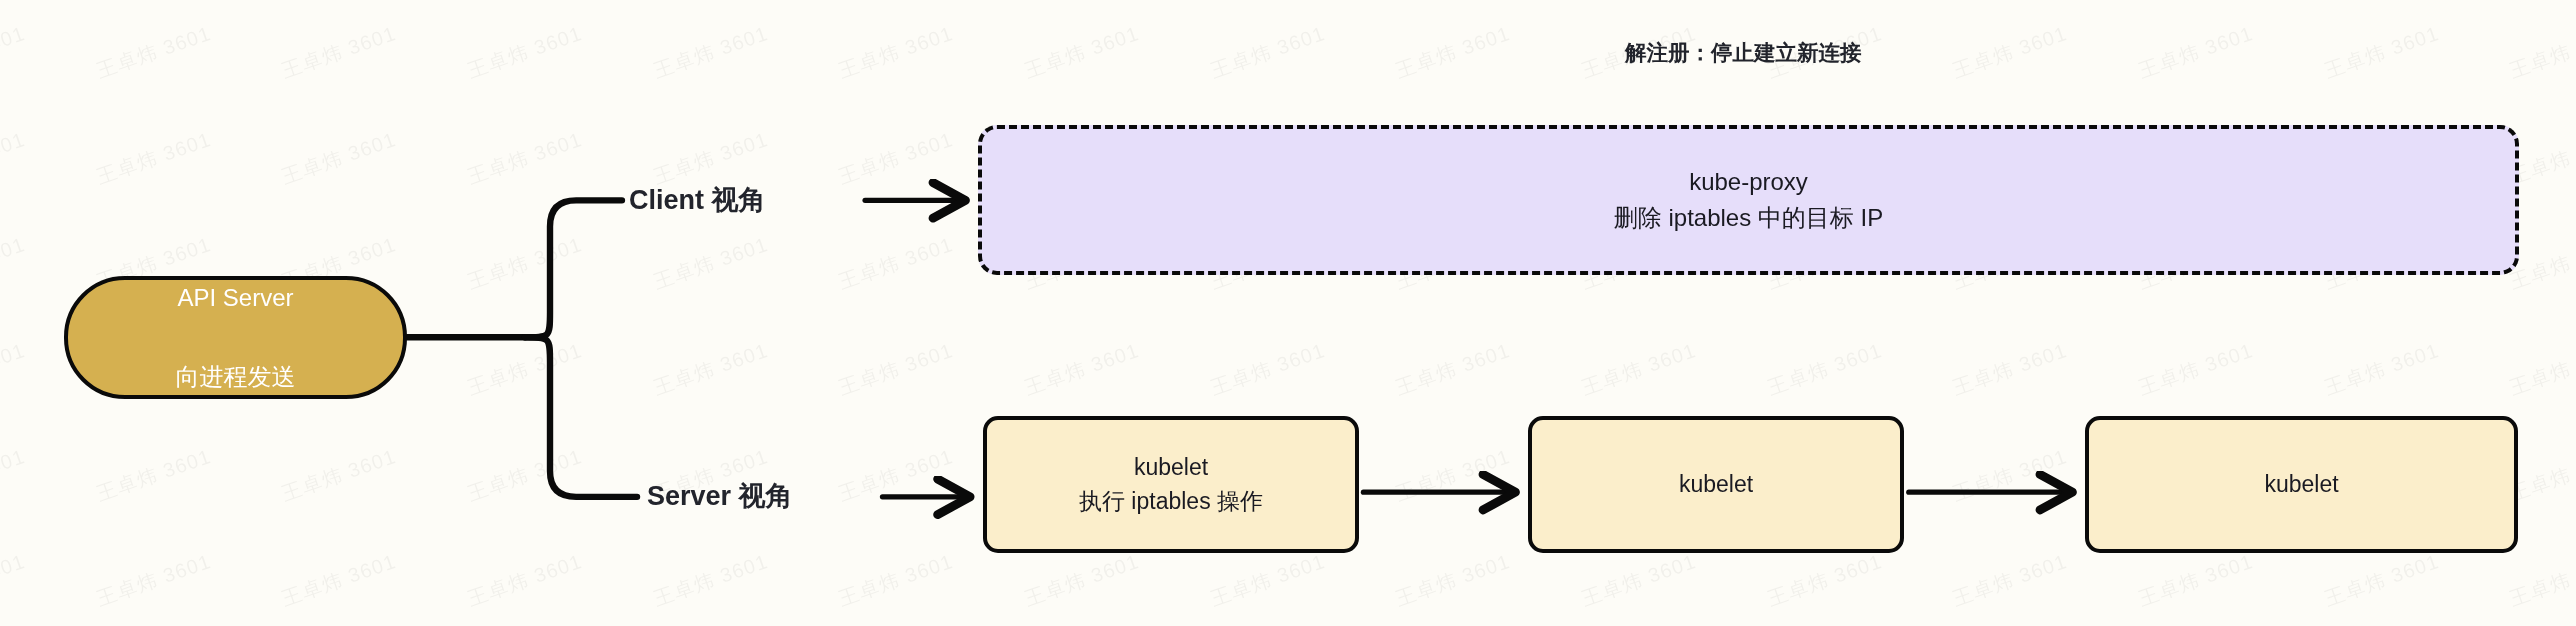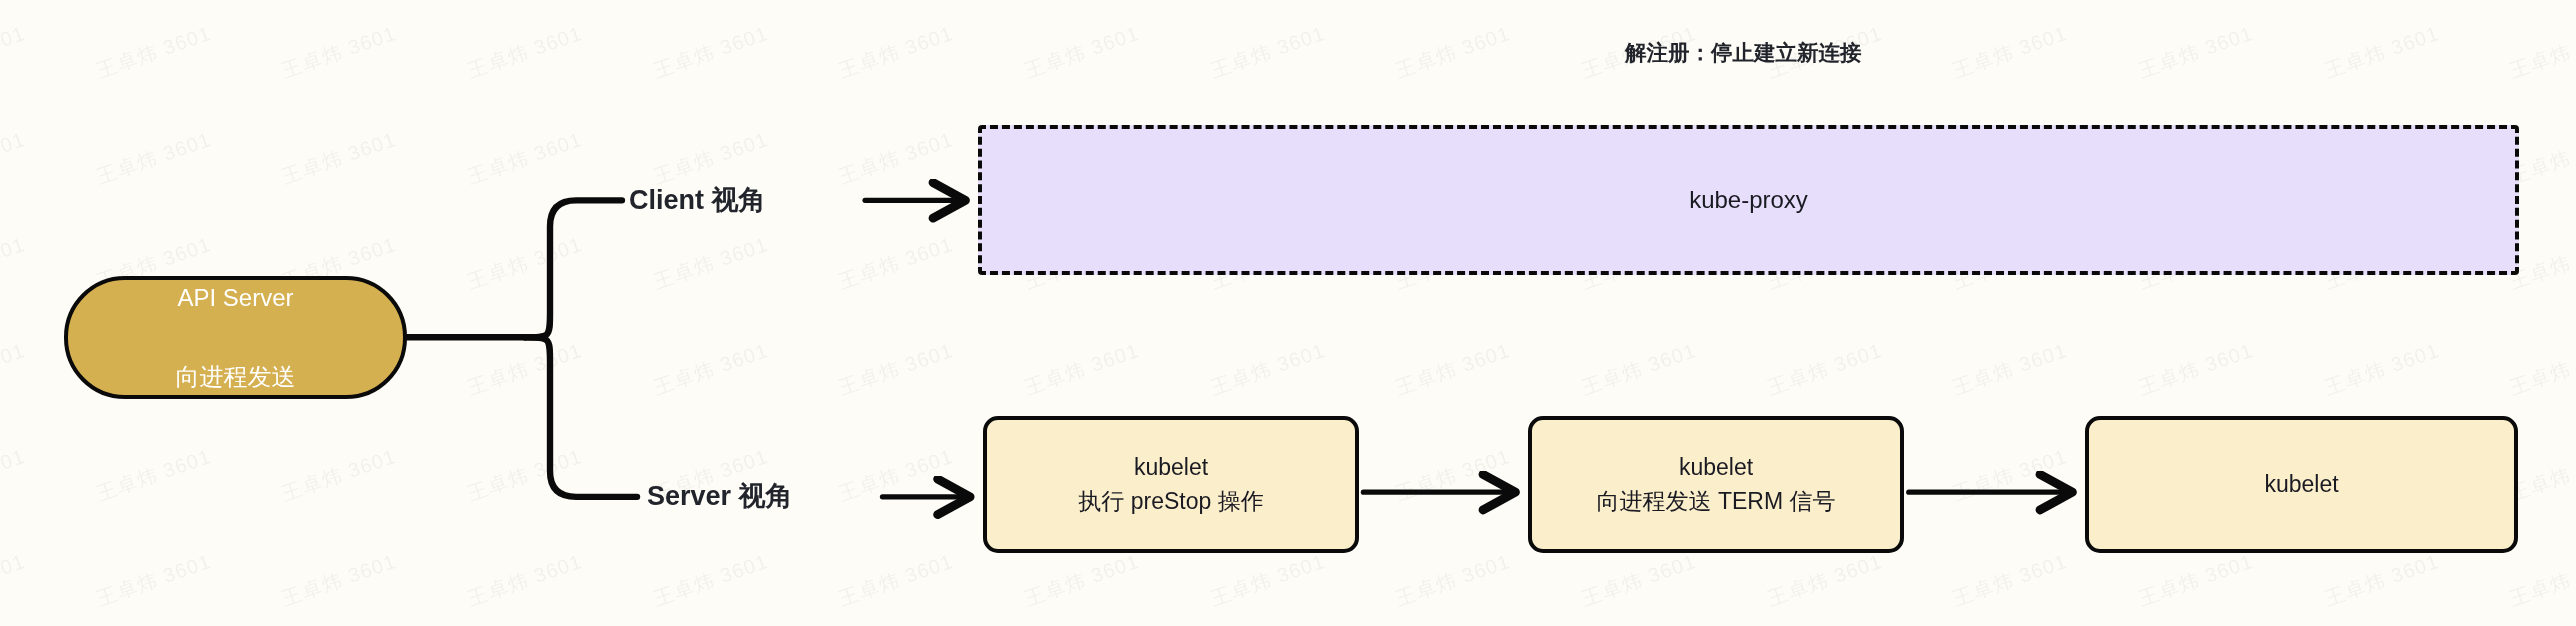--- a/index.html
+++ b/index.html
@@ -66,21 +66,21 @@
   }
   #api-server .node-line { font-size: 24px; line-height: 1.42; }
 
   #kube-proxy-box {
     left: 978px;
     top: 125px;
     width: 1541px;
     height: 150px;
     background: #E6DEFA;
     border: 4.1px dashed #0A0A0A;
-    border-radius: 4px;
+    border-radius: 19px;
     color: #1A1A22;
   }
   #kube-proxy-box .node-line { font-size: 24px; line-height: 1.48; }
 
   .kubelet-box {
     top: 416px;
     height: 137px;
     background: #FBEECB;
     border: 4.1px solid #0A0A0A;
     border-radius: 15px;
@@ -245,30 +245,30 @@
 
   <div class="label" id="label-server">Server 视角</div>
 
   <div class="node" id="api-server">
     <span class="node-line">API Server</span>
     <span class="node-line">向进程发送</span>
   </div>
 
   <div class="node" id="kube-proxy-box">
     <span class="node-line">kube-proxy</span>
+    <span class="node-line">删除 iptables 中的目标 IP</span>
   </div>
 
   <div class="node kubelet-box" id="kubelet-1">
     <span class="node-line">kubelet</span>
-    <span class="node-line">执行 preStop 操作</span>
+    <span class="node-line">执行 iptables 操作</span>
   </div>
 
   <div class="node kubelet-box" id="kubelet-2">
     <span class="node-line">kubelet</span>
-    <span class="node-line">向进程发送 TERM 信号</span>
   </div>
 
   <div class="node kubelet-box" id="kubelet-3">
     <span class="node-line">kubelet</span>
   </div>
 
 </div>
 
 
 </body></html>

